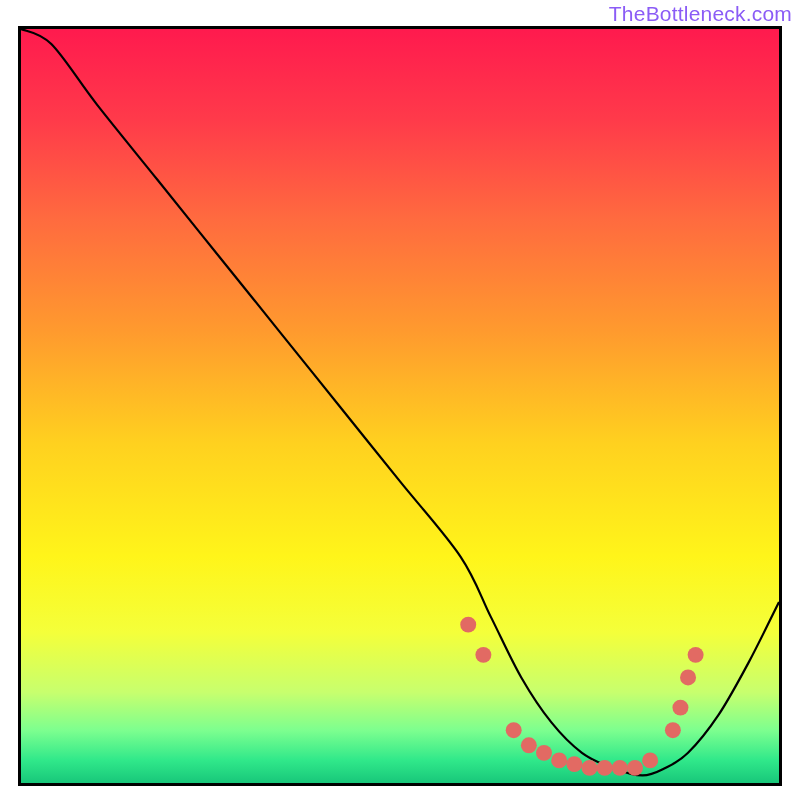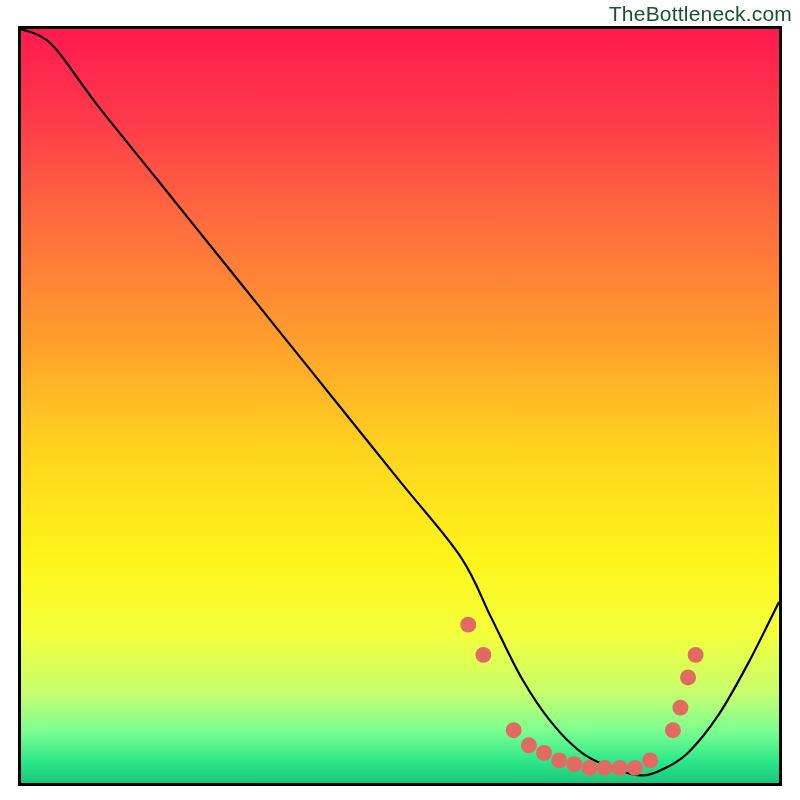--- a/index.html
+++ b/index.html
@@ -16,21 +16,21 @@
     width: 800px;
     height: 800px;
     box-sizing: border-box;
   }
   .watermark {
     position: absolute;
     top: 2px;
     right: 8px;
     font-size: 21px;
     font-weight: 400;
-    color: #14532d;
+    color: #8b5cf6;
     letter-spacing: 0.2px;
     z-index: 10;
   }
   
   .plot {
     position: absolute;
     left: 18px;
     top: 26px;
     width: 764px;
     height: 760px;

